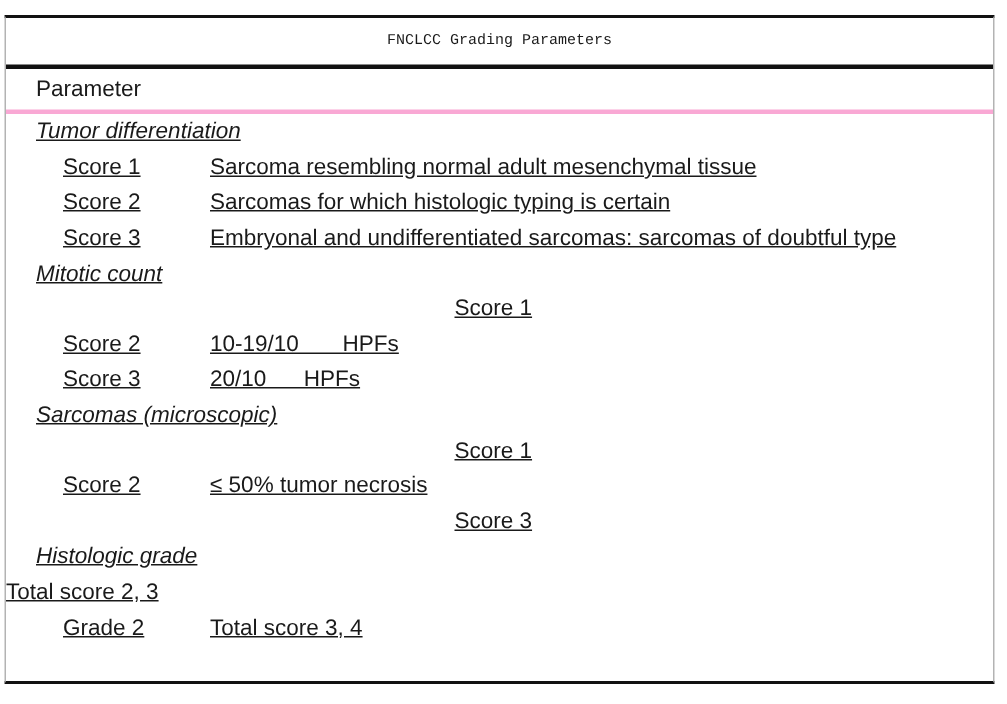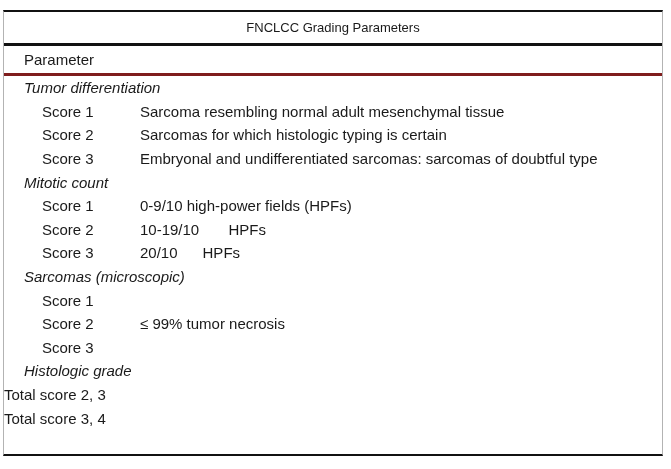--- a/index.html
+++ b/index.html
@@ -26,52 +26,55 @@
     border-top: 2px solid #111111;
     border-bottom: 2px solid #111111;
     border-left: 1px solid #b3b3b3;
     border-right: 1px solid #b3b3b3;
     background: #ffffff;
   }
   .title-row {
     height: 31px;
     line-height: 31px;
     text-align: center;
-    font-size: 13px;
+    font-size: 10px;
     border-bottom: 3px solid #111111;
+    font-family: Liberation Mono, monospace;
   }
   .header-row {
     height: 27px;
     display: flex;
     align-items: center;
     font-size: 15px;
-    border-bottom: 3px solid #7f1d1d;
+    border-bottom: 3px solid #f9a8d4;
   }
   .header-param {
     width: 116px;
     padding-left: 20px;
     flex: 0 0 auto;
   }
   .header-crit {
     flex: 1;
   }
   .tbody {
     font-size: 15px;
+    text-decoration: underline;
   }
   .section-row {
     height: 23.6px;
     display: flex;
     align-items: center;
     font-style: italic;
     padding-left: 20px;
   }
   .data-row {
     height: 23.6px;
     display: flex;
     align-items: center;
+    justify-content: center;
   }
   .param-cell {
     width: 98px;
     padding-left: 38px;
     flex: 0 0 auto;
   }
   .crit-cell {
     flex: 1;
     white-space: pre-wrap;
   }
@@ -100,46 +103,46 @@
         <div class="crit-cell">Sarcomas for which histologic typing is certain</div>
       </div>
       <div class="data-row">
         <div class="param-cell">Score 3</div>
         <div class="crit-cell">Embryonal and undifferentiated sarcomas: sarcomas of doubtful type</div>
       </div>
 
       <div class="section-row">Mitotic count</div>
       <div class="data-row">
         <div class="param-cell">Score 1</div>
-        <div class="crit-cell">0-9/10 high-power fields (HPFs)</div>
       </div>
       <div class="data-row">
         <div class="param-cell">Score 2</div>
         <div class="crit-cell">10-19/10       HPFs</div>
       </div>
       <div class="data-row">
         <div class="param-cell">Score 3</div>
         <div class="crit-cell">20/10      HPFs</div>
       </div>
 
       <div class="section-row">Sarcomas (microscopic)</div>
       <div class="data-row">
         <div class="param-cell">Score 1</div>
       </div>
       <div class="data-row">
         <div class="param-cell">Score 2</div>
-        <div class="crit-cell">≤ 99% tumor necrosis</div>
+        <div class="crit-cell">≤ 50% tumor necrosis</div>
       </div>
       <div class="data-row">
         <div class="param-cell">Score 3</div>
       </div>
 
       <div class="section-row">Histologic grade</div>
       <div class="data-row">
         <div class="crit-cell">Total score 2, 3</div>
       </div>
       <div class="data-row">
+        <div class="param-cell">Grade 2</div>
         <div class="crit-cell">Total score 3, 4</div>
       </div>
 
     </div>
   </div>
 </div>
 
 </body></html>

